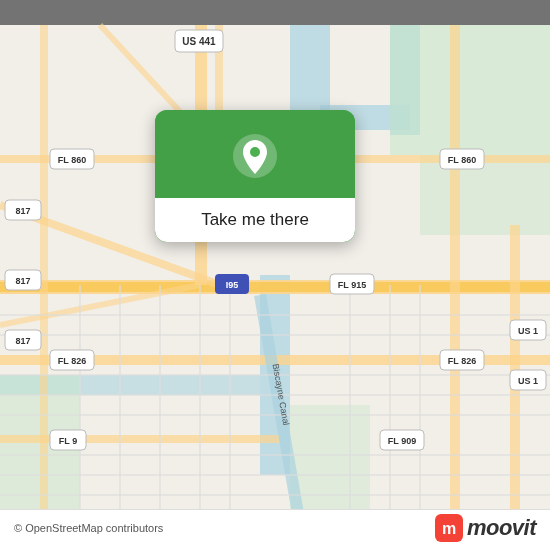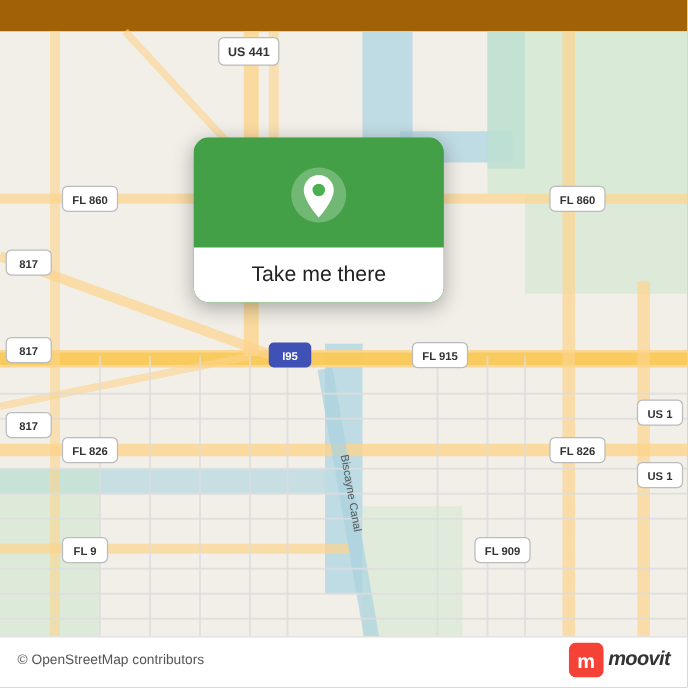--- a/index.html
+++ b/index.html
@@ -9,21 +9,21 @@
       height: 550px;
       overflow: hidden;
       font-family: Arial, sans-serif;
       position: relative;
     }
 
     #map-container {
       width: 550px;
       height: 550px;
       position: relative;
-      background-color: #a16207;
+      background-color: #737373;
       overflow: hidden;
     }
 
     
     #map-svg {
       position: absolute;
       top: 0; left: 0;
       width: 100%; height: 100%;
     }
 
@@ -102,21 +102,21 @@
       font-weight: 400;
     }
 
     #moovit-logo {
       display: flex;
       align-items: center;
       gap: 4px;
     }
 
     #moovit-text {
-      font-size: 16px;
+      font-size: 22px;
       font-weight: 700;
       color: #333;
       font-style: italic;
       letter-spacing: -0.5px;
     }
 
     #moovit-icon {
       width: 28px;
       height: 28px;
     }

